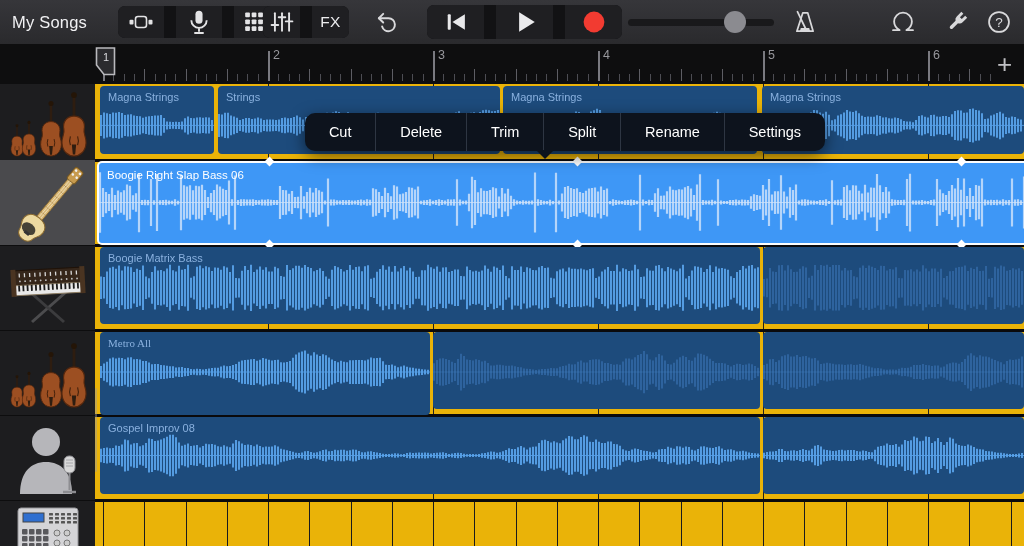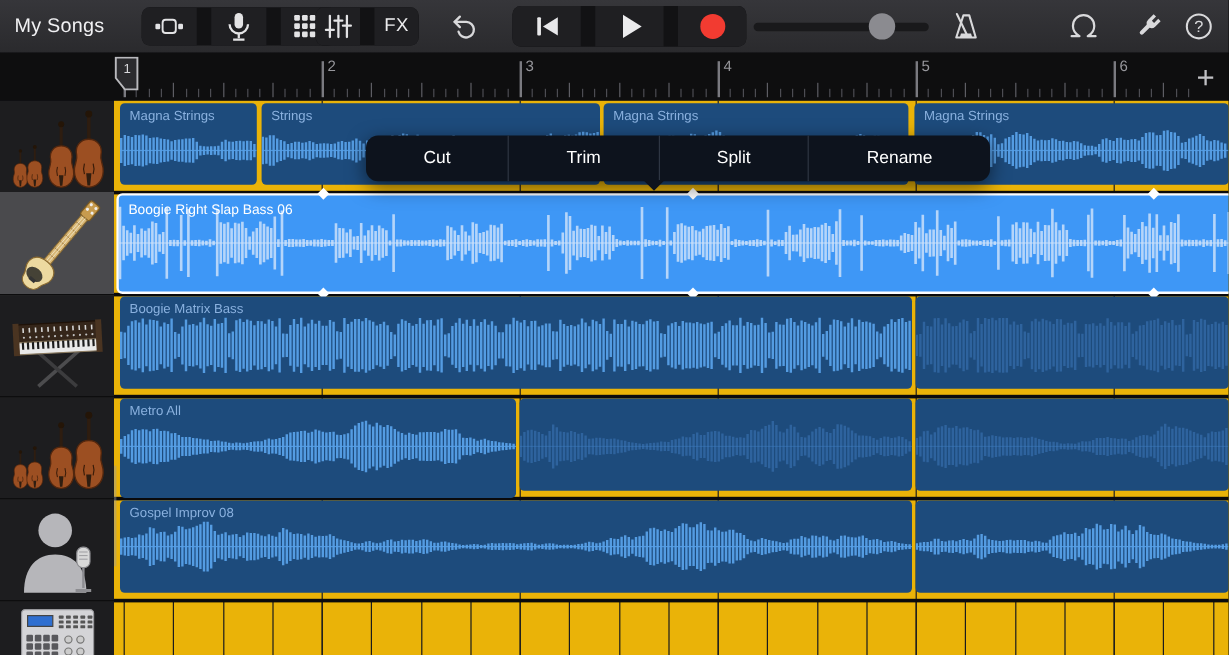--- a/index.html
+++ b/index.html
@@ -562,21 +562,21 @@
         <svg width="660" height="77" style="top:0;">
           <path d="M1 29.5V52.1M4 30.0V51.6M7 24.5V57.1M10 20.7V60.9M13 19.8V61.8M16 21.7V59.9M19 18.4V63.2M22 23.4V58.2M25 19.3V62.3M28 19.6V62.0M31 20.2V61.4M34 25.0V56.6M37 21.7V60.0M40 22.9V58.7M43 18.5V63.1M46 29.6V52.0M49 31.2V50.4M52 25.0V56.7M55 19.2V62.4M58 23.6V58.1M61 23.1V58.5M64 24.2V57.4M67 21.6V60.0M70 17.8V63.8M73 23.3V58.3M76 24.5V57.1M79 18.8V62.8M82 22.8V58.9M85 22.1V59.5M88 17.8V63.8M91 30.8V50.8M94 29.2V52.4M97 19.8V61.9M100 18.6V63.0M103 21.3V60.3M106 19.2V62.5M109 20.3V61.3M112 24.1V57.6M115 20.4V61.2M118 20.8V60.8M121 22.8V58.8M124 19.3V62.3M127 20.6V61.0M130 25.0V56.6M133 18.2V63.4M136 30.9V50.7M139 31.2V50.4M142 23.8V57.8M145 18.9V62.7M148 23.0V58.6M151 17.7V63.9M154 25.0V56.6M157 22.5V59.1M160 19.5V62.1M163 22.8V58.8M166 20.2V61.4M169 24.5V57.1M172 24.5V57.1M175 19.7V62.0M178 21.2V60.4M181 29.0V52.6M184 29.7V52.0M187 18.1V63.6M190 23.0V58.6M193 21.2V60.5M196 18.8V62.8M199 18.8V62.8M202 20.8V60.8M205 18.0V63.6M208 19.9V61.7M211 21.1V60.5M214 24.3V57.3M217 22.9V58.7M220 21.2V60.4M223 24.0V57.7M226 29.6V52.1M229 31.8V49.8M232 22.7V58.9M235 19.1V62.5M238 20.3V61.3M241 22.1V59.6M244 24.4V57.2M247 23.0V58.7M250 18.0V63.6M253 22.7V58.9M256 19.9V61.7M259 19.6V62.0M262 24.3V57.3M265 19.3V62.3M268 18.2V63.4M271 31.7V49.9M274 30.7V50.9M277 24.7V56.9M280 22.0V59.6M283 18.3V63.3M286 22.8V58.8M289 19.4V62.2M292 24.7V56.9M295 19.1V62.6M298 24.4V57.3M301 21.3V60.3M304 19.0V62.6M307 23.6V58.1M310 20.7V60.9M313 24.4V57.3M316 29.9V51.7M319 29.8V51.8M322 23.3V58.3M325 23.2V58.4M328 17.8V63.8M331 20.3V61.3M334 21.8V59.9M337 19.6V62.0M340 24.8V56.8M343 20.5V61.1M346 20.3V61.4M349 25.0V56.7M352 24.0V57.6M355 22.6V59.0M358 22.6V59.0M361 29.0V52.7M364 29.2V52.4M367 19.4V62.2M370 23.0V58.6M373 24.6V57.0M376 23.8V57.8M379 24.8V56.8M382 23.4V58.2M385 18.5V63.1M388 21.8V59.9M391 24.8V56.8M394 19.4V62.3M397 20.8V60.9M400 23.0V58.6M403 18.5V63.1M406 28.9V52.7M409 31.2V50.5M412 19.2V62.5M415 23.1V58.5M418 22.9V58.7M421 19.4V62.2M424 25.1V56.5M427 20.2V61.4M430 21.2V60.4M433 23.1V58.5M436 23.3V58.3M439 20.2V61.4M442 19.1V62.5M445 20.9V60.7M448 20.6V61.0M451 30.7V51.0M454 31.4V50.2M457 24.3V57.3M460 22.4V59.3M463 21.4V60.2M466 24.6V57.0M469 20.6V61.0M472 21.7V59.9M475 21.7V60.0M478 22.3V59.4M481 21.4V60.2M484 22.5V59.2M487 23.2V58.4M490 21.9V59.7M493 21.2V60.4M496 30.9V50.7M499 29.5V52.1M502 24.6V57.0M505 22.4V59.2M508 20.0V61.6M511 24.1V57.5M514 24.1V57.5M517 17.8V63.9M520 24.5V57.1M523 21.3V60.3M526 22.2V59.4M529 24.1V57.5M532 23.6V58.1M535 17.8V63.8M538 22.2V59.4M541 30.0V51.6M544 29.5V52.1M547 21.3V60.3M550 23.4V58.2M553 23.7V57.9M556 18.7V62.9M559 18.0V63.6M562 21.3V60.3M565 24.3V57.3M568 20.1V61.5M571 21.4V60.2M574 22.8V58.8M577 24.3V57.3M580 21.5V60.1M583 17.8V63.8M586 31.4V50.2M589 28.9V52.7M592 23.6V58.0M595 19.3V62.3M598 19.7V61.9M601 20.7V60.9M604 25.1V56.6M607 21.9V59.7M610 18.3V63.3M613 25.1V56.5M616 19.4V62.2M619 21.4V60.2M622 21.0V60.6M625 21.8V59.8M628 22.7V58.9M631 29.3V52.4M634 30.9V50.8M637 25.1V56.5M640 23.0V58.6M643 19.1V62.5M646 21.4V60.2M649 18.8V62.8M652 17.9V63.7M655 21.4V60.2M658 20.3V61.3" stroke="#57a0e8" stroke-width="2" opacity="0.95" fill="none"></path>
         </svg>
       </div>
       <div class="region" style="left: 668px; top: 163px; width: 261px; height: 77px; background: rgb(29, 75, 124);">
         <svg width="261" height="77" style="top:0;">
           <path d="M1 32.0V49.6M4 31.4V50.2M7 21.1V60.5M10 24.6V57.0M13 25.1V56.6M16 18.3V63.3M19 17.9V63.7M22 23.5V58.1M25 18.2V63.4M28 22.3V59.3M31 24.9V56.7M34 24.7V56.9M37 21.8V59.9M40 19.3V62.3M43 20.4V61.2M46 30.7V50.9M49 28.8V52.8M52 18.1V63.5M55 23.1V58.5M58 18.1V63.5M61 18.8V62.8M64 17.8V63.8M67 19.9V61.7M70 18.1V63.5M73 18.0V63.6M76 18.1V63.5M79 23.5V58.1M82 21.0V60.6M85 23.6V58.0M88 22.9V58.7M91 29.3V52.3M94 30.2V51.5M97 20.8V60.8M100 18.6V63.1M103 20.9V60.7M106 18.6V63.0M109 19.8V61.8M112 20.9V60.8M115 23.1V58.5M118 18.8V62.8M121 19.1V62.5M124 23.6V58.0M127 22.0V59.6M130 22.4V59.2M133 20.2V61.4M136 31.0V50.7M139 31.2V50.4M142 22.9V58.8M145 23.2V58.5M148 22.3V59.3M151 24.4V57.2M154 22.4V59.2M157 24.5V57.1M160 18.2V63.4M163 21.4V60.2M166 24.3V57.4M169 21.5V60.1M172 21.6V60.0M175 24.7V56.9M178 21.8V59.8M181 31.1V50.5M184 29.0V52.6M187 24.2V57.4M190 23.9V57.7M193 20.8V60.9M196 20.0V61.6M199 19.7V61.9M202 18.5V63.2M205 23.9V57.7M208 20.7V60.9M211 22.0V59.6M214 19.7V61.9M217 24.0V57.6M220 23.7V57.9M223 18.9V62.7M226 31.7V49.9M229 31.1V50.6M232 19.7V61.9M235 21.4V60.2M238 18.6V63.0M241 19.4V62.2M244 23.7V57.9M247 23.1V58.5M250 21.2V60.4M253 22.6V59.0M256 21.2V60.5M259 23.9V57.7" stroke="#3f7cbf" stroke-width="2" opacity="0.5" fill="none"></path>
         </svg>
       </div>
       <div class="rsep" style="top: 245px;"></div>
-      <div class="region" style="left: 5px; top: 248px; width: 330px; height: 83px; background: rgb(29, 75, 124);">
+      <div class="region" style="left: 5px; top: 248px; width: 330px; height: 83px; background: rgb(29, 75, 124); font-family: Liberation Serif, serif;">
         <span class="lbl">Metro All</span>
         <svg width="330" height="77" style="top:0;">
           <rect x="0" y="39.5" width="330" height="1" fill="#57a0e8" opacity="0.855"></rect>
           <path d="M1 33.9V46.1M4 31.4V48.7M7 29.8V50.3M10 26.6V53.5M13 25.5V54.6M16 26.6V53.4M19 25.7V54.3M22 25.9V54.1M25 27.3V52.8M28 25.4V54.7M31 25.2V54.9M34 27.2V52.9M37 27.0V53.0M40 27.4V52.7M43 29.0V51.1M46 28.9V51.1M49 30.6V49.4M52 32.2V47.9M55 32.1V47.9M58 32.1V48.0M61 33.1V47.0M64 33.2V46.9M67 33.7V46.4M70 34.2V45.9M73 34.2V45.9M76 35.5V44.6M79 35.2V44.9M82 35.0V45.1M85 35.9V44.2M88 36.1V44.0M91 37.0V43.1M94 37.3V42.8M97 36.8V43.3M100 36.9V43.2M103 37.4V42.7M106 37.0V43.1M109 36.4V43.7M112 35.9V44.2M115 35.7V44.4M118 35.8V44.3M121 34.5V45.6M124 33.5V46.6M127 34.2V45.9M130 33.9V46.1M133 33.0V47.1M136 32.1V48.0M139 29.8V50.3M142 28.4V51.7M145 28.1V52.0M148 27.7V52.3M151 27.2V52.9M154 27.0V53.1M157 28.7V51.3M160 27.7V52.4M163 25.9V54.2M166 26.8V53.3M169 27.7V52.4M172 28.5V51.6M175 28.1V52.0M178 27.7V52.4M181 30.2V49.9M184 30.5V49.6M187 29.9V50.2M190 29.0V51.0M193 25.8V54.2M196 22.6V57.5M199 20.4V59.7M202 19.5V60.6M205 18.6V61.5M208 21.7V58.4M211 23.4V56.7M214 20.3V59.8M217 22.4V57.6M220 23.9V56.2M223 22.2V57.9M226 23.2V56.9M229 25.6V54.5M232 27.5V52.6M235 28.9V51.2M238 30.2V49.9M241 28.7V51.4M244 29.7V50.4M247 30.2V49.8M250 28.2V51.9M253 28.2V51.9M256 28.0V52.1M259 27.9V52.1M262 28.1V52.0M265 28.6V51.5M268 27.6V52.5M271 25.5V54.6M274 26.2V53.9M277 26.1V53.9M280 25.8V54.2M283 29.2V50.9M286 32.8V47.3M289 33.0V47.1M292 32.5V47.5M295 33.7V46.4M298 35.3V44.8M301 34.5V45.5M304 33.6V46.5M307 34.8V45.3M310 35.6V44.5M313 35.8V44.3M316 36.5V43.6M319 36.8V43.3M322 37.2V42.9M325 37.4V42.6M328 37.7V42.3" stroke="#57a0e8" stroke-width="2" opacity="0.95" fill="none"></path>
         </svg>
       </div>
       <div class="region" style="left: 338px; top: 248px; width: 327px; height: 77px; background: rgb(29, 75, 124);">
         <svg width="327" height="77" style="top:0;">
           <rect x="0" y="39.5" width="327" height="1" fill="#3f7cbf" opacity="0.45"></rect>
           <path d="M1 31.2V48.8M4 28.1V52.0M7 26.5V53.5M10 26.2V53.8M13 27.0V53.1M16 28.0V52.1M19 29.7V50.3M22 31.0V49.1M25 27.1V53.0M28 21.7V58.4M31 24.1V56.0M34 27.6V52.4M37 28.0V52.0M40 28.4V51.6M43 27.2V52.9M46 27.9V52.2M49 29.4V50.7M52 28.8V51.3M55 30.9V49.2M58 33.6V46.5M61 33.4V46.7M64 32.8V47.3M67 32.8V47.2M70 33.3V46.8M73 33.8V46.3M76 33.7V46.3M79 33.5V46.6M82 34.3V45.8M85 34.9V45.2M88 35.2V44.8M91 36.4V43.6M94 36.8V43.2M97 37.1V43.0M100 37.6V42.5M103 38.0V42.1M106 37.6V42.5M109 37.1V43.0M112 37.0V43.1M115 36.7V43.4M118 36.0V44.1M121 36.2V43.9M124 36.3V43.8M127 34.7V45.4M130 34.1V46.0M133 33.5V46.6M136 31.8V48.3M139 32.4V47.7M142 32.3V47.8M145 29.7V50.4M148 28.4V51.7M151 30.5V49.6M154 30.5V49.6M157 27.9V52.1M160 27.5V52.6M163 27.2V52.9M166 27.6V52.5M169 29.3V50.7M172 31.1V49.0M175 31.1V49.0M178 31.9V48.2M181 32.8V47.2M184 32.3V47.8M187 32.7V47.4M190 29.6V50.5M193 26.4V53.6M196 26.6V53.5M199 27.5V52.6M202 25.2V54.9M205 22.9V57.2M208 21.9V58.2M211 18.9V61.2M214 22.2V57.9M217 27.5V52.6M220 28.4V51.7M223 25.3V54.8M226 22.0V58.0M229 23.6V56.5M232 28.5V51.5M235 32.1V48.0M238 32.6V47.5M241 30.8V49.3M244 27.6V52.5M247 25.2V54.8M250 23.8V56.3M253 25.0V55.1M256 27.9V52.2M259 28.8V51.3M262 25.4V54.7M265 21.5V58.6M268 21.7V58.4M271 22.7V57.4M274 24.2V55.9M277 26.7V53.3M280 29.1V51.0M283 31.0V49.1M286 30.9V49.2M289 31.1V48.9M292 31.6V48.5M295 32.9V47.1M298 34.4V45.7M301 33.0V47.1M304 31.8V48.3M307 32.0V48.0M310 32.9V47.2M313 32.6V47.5M316 31.6V48.5M319 32.2V47.9M322 34.0V46.1M325 35.8V44.3" stroke="#3f7cbf" stroke-width="2" opacity="0.5" fill="none"></path>
@@ -601,19 +601,21 @@
           <rect x="0" y="38.0" width="261" height="1" fill="#57a0e8" opacity="0.855"></rect>
           <path d="M1 35.8V41.2M4 35.1V41.9M7 34.6V42.4M10 34.6V42.4M13 34.0V43.0M16 32.0V45.0M19 32.0V45.0M22 33.9V43.1M25 34.2V42.8M28 33.4V43.6M31 33.2V43.8M34 34.0V43.0M37 33.0V44.0M40 32.1V44.9M43 33.0V44.0M46 33.6V43.4M49 31.8V45.2M52 28.7V48.3M55 27.9V49.1M58 29.5V47.5M61 32.4V44.6M64 33.1V43.9M67 33.4V43.6M70 33.9V43.1M73 33.7V43.3M76 32.9V44.1M79 32.8V44.2M82 33.4V43.6M85 33.1V43.9M88 33.1V43.9M91 32.9V44.1M94 34.0V43.0M97 34.5V42.5M100 33.6V43.4M103 34.1V42.9M106 35.0V42.0M109 35.2V41.8M112 32.8V44.2M115 29.8V47.2M118 29.1V47.9M121 28.4V48.6M124 26.5V50.5M127 28.0V49.0M130 28.1V48.9M133 26.9V50.1M136 29.7V47.3M139 27.5V49.5M142 23.0V54.0M145 24.0V53.0M148 23.3V53.7M151 19.4V57.6M154 20.7V56.3M157 24.3V52.7M160 23.8V53.2M163 19.6V57.4M166 20.1V56.9M169 26.0V51.0M172 24.3V52.7M175 21.1V55.9M178 24.9V52.1M181 28.0V49.0M184 24.9V52.1M187 20.5V56.5M190 21.8V55.2M193 26.4V50.6M196 28.0V49.0M199 28.7V48.3M202 28.9V48.1M205 27.6V49.4M208 28.5V48.5M211 30.0V47.0M214 31.8V45.2M217 32.2V44.8M220 32.6V44.4M223 33.9V43.1M226 34.2V42.8M229 34.5V42.5M232 35.3V41.7M235 35.7V41.3M238 35.8V41.2M241 36.2V40.8M244 36.8V40.2M247 36.9V40.1M250 37.0V40.0M253 37.0V40.0M256 36.5V40.5M259 35.9V41.1" stroke="#57a0e8" stroke-width="2" opacity="0.95" fill="none"></path>
         </svg>
       </div>
       <div class="rsep" style="top: 415px;"></div>
     </div>
   <div class="sb"></div>
 
   <div class="menu" id="menu">
       <span class="mi">Cut</span>
+      <span class="mi">Delete</span>
       <span class="mi">Trim</span>
       <span class="mi">Split</span>
       <span class="mi">Rename</span>
+      <span class="mi">Settings</span>
     </div>
   <div class="arrow" style="left:536px;top:150px;"></div>
 
 </div>
 
 </body></html>

